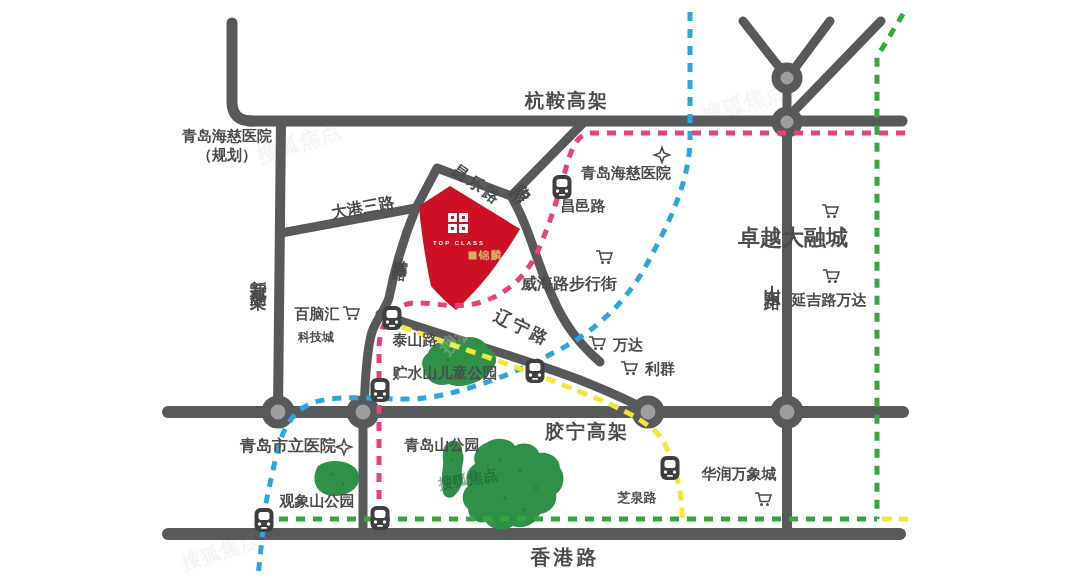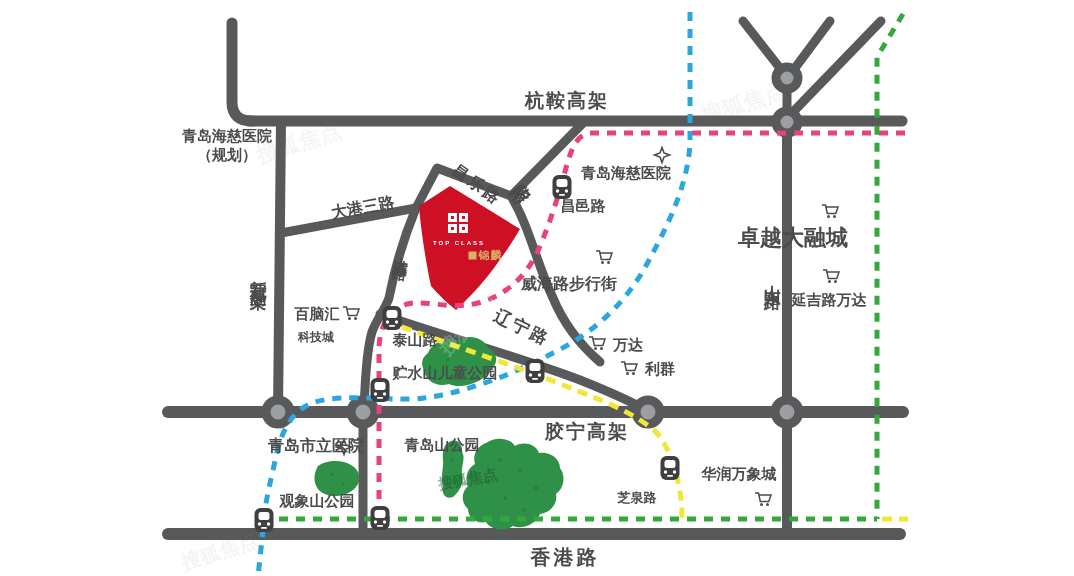--- a/index.html
+++ b/index.html
@@ -253,21 +253,21 @@
 
   <div class="lbl" style="left:660px;top:369px;font-size:15px;">利群</div>
 
   <div class="lbl" style="left:317px;top:314px;font-size:15px;">百脑汇</div>
   <div class="lbl" style="left:316px;top:338px;font-size:12px;">科技城</div>
 
   <div class="lbl" style="left:415px;top:340px;font-size:15px;">泰山路</div>
 
   <div class="lbl" style="left:445px;top:373px;font-size:15px;">贮水山儿童公园</div>
 
-  <div class="lbl" style="left:288px;top:446px;font-size:16px;margin-left:28px;">青岛市立医院</div>
+  <div class="lbl" style="left:288px;top:446px;font-size:16px;">青岛市立医院</div>
 
   <div class="lbl" style="left:442px;top:445px;font-size:15px;">青岛山公园</div>
 
   <div class="lbl" style="left:317px;top:501px;font-size:15px;text-align:center;">观象山公园</div>
 
   <div class="lbl" style="left:637px;top:492px;font-size:13px;margin-top:6px;">芝泉路</div>
 
   <div class="lbl" style="left:739px;top:474px;font-size:15px;">华润万象城</div>
 
   <div class="logo-top" style="left:459px;top:243px;font-size:6px;">TOP CLASS</div>

